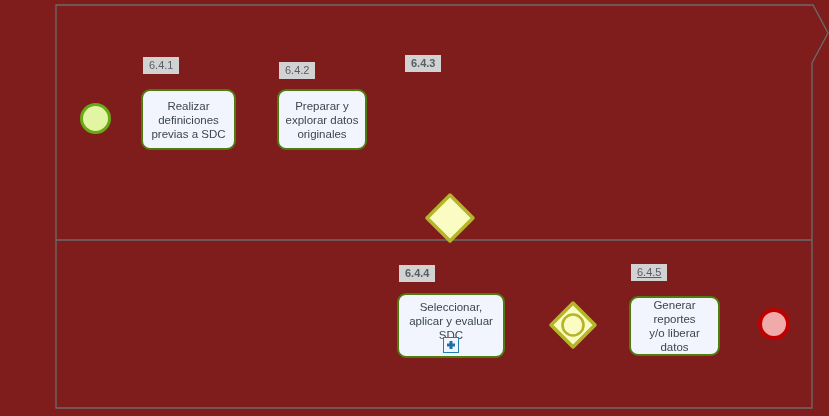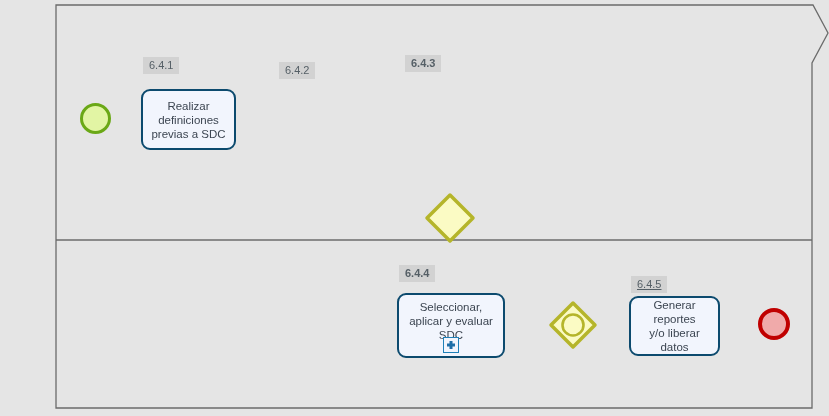--- a/index.html
+++ b/index.html
@@ -7,21 +7,21 @@
     padding: 0;
     background: #000000;
   }
   body {
     font-family: "Liberation Sans", sans-serif;
   }
   #canvas {
     position: relative;
     width: 829px;
     height: 416px;
-    background: #e5e5e5;
+    background: #7f1d1d;
     overflow: hidden;
   }
   
   #pool-outline {
     position: absolute;
     left: 0;
     top: 0;
     width: 829px;
     height: 416px;
     pointer-events: none;
@@ -46,21 +46,21 @@
     width: 32px;
     height: 32px;
     background: #f0aaaa;
     border: 4px solid #c00000;
   }
   
   .task {
     position: absolute;
     box-sizing: border-box;
     background: #f2f5fd;
-    border: 2px solid #0c4a6e;
+    border: 2px solid #4d7c0f;
     border-radius: 9px;
     display: flex;
     align-items: center;
     justify-content: center;
     text-align: center;
   }
   .task-label {
     color: #3c4551;
     font-size: 11.5px;
     line-height: 14px;
@@ -129,41 +129,46 @@
   <div class="event start-event"></div>
 
   <div class="num-badge" style="left:143px; top:57px;">6.4.1</div>
   <div class="task" style="left:141px; top:89px; width:95px; height:61px;">
     <span class="task-label">Realizar
 definiciones
 previas a SDC</span>
   </div>
 
   <div class="num-badge" style="left:279px; top:62px;">6.4.2</div>
+  <div class="task" style="left:277px; top:89px; width:90px; height:61px;">
+    <span class="task-label">Preparar y
+explorar datos
+originales</span>
+  </div>
 
   <div class="num-badge" style="left:405px; top:55px;font-weight:bold;">6.4.3</div>
 
   <svg class="gateway" style="left:424px; top:192px;" width="52" height="52" viewBox="0 0 52 52">
     <polygon points="26,3 49,26 26,49 3,26" fill="#fbfbc4" stroke="#b5b52a" stroke-width="3.5" stroke-linejoin="round"></polygon>
   </svg>
 
   <div class="num-badge" style="left:399px; top:265px;font-weight:bold;">6.4.4</div>
   <div class="task" style="left:397px; top:293px; width:108px; height:65px;">
     <span class="task-label" style="margin-bottom:10px;">Seleccionar,
 aplicar y evaluar
 SDC</span>
     <span class="subprocess-marker"></span>
   </div>
 
   <svg class="gateway" style="left:548px; top:300px;" width="50" height="50" viewBox="0 0 50 50">
     <polygon points="25,3 47,25 25,47 3,25" fill="#fbfbc4" stroke="#b5b52a" stroke-width="3.5" stroke-linejoin="round"></polygon>
     <circle cx="25" cy="25" r="10.5" fill="#fbfbc4" stroke="#b5b52a" stroke-width="2.6"></circle>
   </svg>
 
-  <div class="num-badge" style="left:631px; top:276px;text-decoration:underline;">6.4.5</div>
+  <div class="num-badge" style="left:631px; top:264px;text-decoration:underline;">6.4.5</div>
   <div class="task" style="left:629px; top:296px; width:91px; height:60px;text-align:center;">
     <span class="task-label">Generar reportes
 y/o liberar datos</span>
   </div>
 
   <div class="event end-event"></div>
 
 </div>
 
 </body></html>

